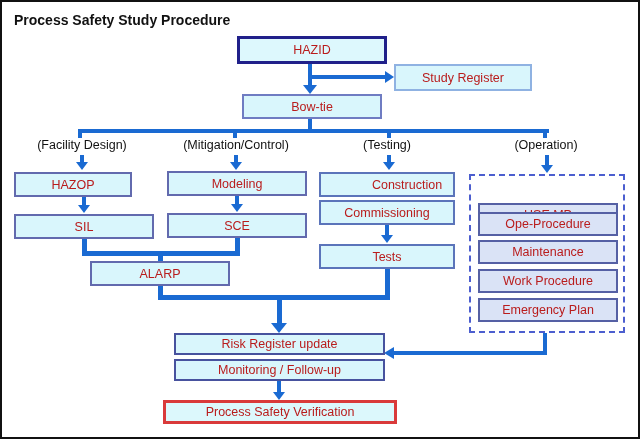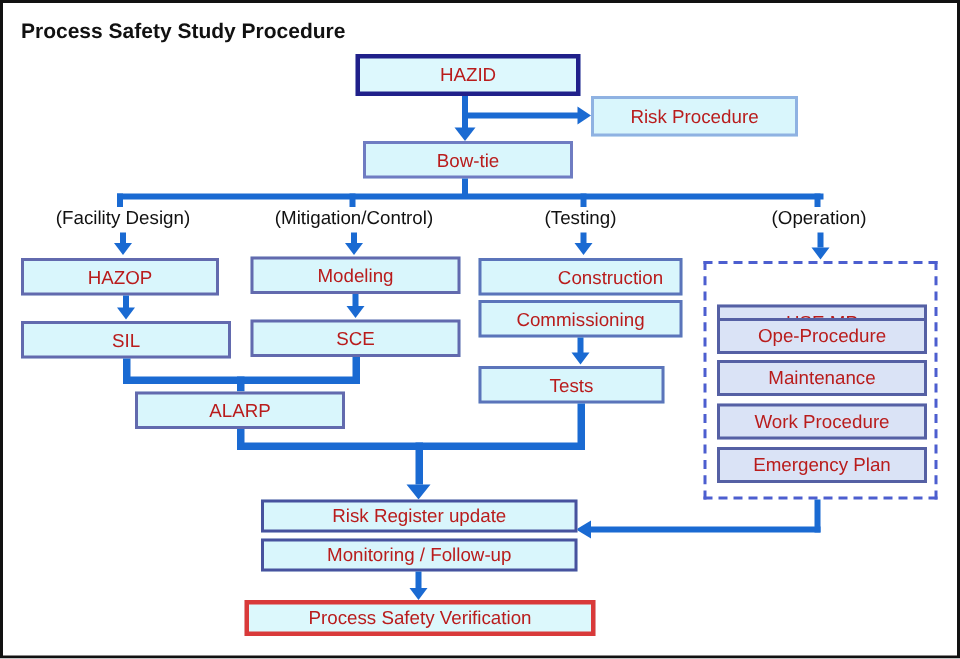--- a/index.html
+++ b/index.html
@@ -41,21 +41,21 @@
   .ah-left    { border-top:6px solid transparent; border-bottom:6px solid transparent; border-right:10px solid #1a6ad2; }
 </style>
 </head>
 <body>
 
 <div id="canvas">
 
   <div id="title">Process Safety Study Procedure</div>
 
   <div class="box box-hazid" style="left:235px;top:34px;width:150px;height:28px;">HAZID</div>
-  <div class="box box-rr" style="left:392px;top:62px;width:138px;height:27px;">Risk Procedure</div>
+  <div class="box box-rr" style="left:392px;top:62px;width:138px;height:27px;">Study Register</div>
   <div class="box box-bowtie" style="left:240px;top:92px;width:140px;height:25px;">Bow-tie</div>
 
   <div class="line" style="left:306px;top:62px;width:4px;height:22px;"></div>
   <div class="ah ah-down" style="left:301px;top:83px;"></div>
   <div class="line" style="left:306px;top:73px;width:78px;height:4px;"></div>
   <div class="ah ah-right" style="left:383px;top:69px;"></div>
 
   <div class="line" style="left:306px;top:117px;width:4px;height:11px;"></div>
   <div class="line" style="left:76px;top:127px;width:471px;height:4px;"></div>
   <div class="line" style="left:76px;top:127px;width:4px;height:9px;"></div>
@@ -70,41 +70,41 @@
 
   <div class="line" style="left:78px;top:153px;width:4px;height:8px;"></div>
   <div class="ah ah-down-sm" style="left:74px;top:160px;"></div>
   <div class="line" style="left:232px;top:153px;width:4px;height:8px;"></div>
   <div class="ah ah-down-sm" style="left:228px;top:160px;"></div>
   <div class="line" style="left:385px;top:153px;width:4px;height:8px;"></div>
   <div class="ah ah-down-sm" style="left:381px;top:160px;"></div>
   <div class="line" style="left:543px;top:153px;width:4px;height:10px;"></div>
   <div class="ah ah-down-sm" style="left:539px;top:163px;"></div>
 
-  <div class="box" style="left:12px;top:170px;width:132px;height:25px;">HAZOP</div>
+  <div class="box" style="left:12px;top:170px;width:118px;height:25px;">HAZOP</div>
   <div class="line" style="left:80px;top:195px;width:4px;height:9px;"></div>
   <div class="ah ah-down-sm" style="left:76px;top:203px;"></div>
   <div class="box" style="left:165px;top:169px;width:140px;height:25px;">Modeling</div>
 
   <div class="box" style="left:12px;top:212px;width:140px;height:25px;">SIL</div>
   <div class="line" style="left:233px;top:194px;width:4px;height:9px;"></div>
   <div class="ah ah-down-sm" style="left:229px;top:202px;"></div>
   <div class="box" style="left:165px;top:211px;width:140px;height:25px;">SCE</div>
 
   <div class="line" style="left:80px;top:237px;width:5px;height:17px;"></div>
   <div class="line" style="left:233px;top:236px;width:5px;height:18px;"></div>
   <div class="line" style="left:80px;top:249px;width:158px;height:5px;"></div>
   <div class="line" style="left:156px;top:249px;width:5px;height:10px;"></div>
   <div class="box" style="left:88px;top:259px;width:140px;height:25px;">ALARP</div>
 
   <div class="box box-test" style="left:317px;top:170px;width:136px;height:25px;padding-left:40px;">Construction</div>
   <div class="box box-test" style="left:317px;top:198px;width:136px;height:25px;">Commissioning</div>
   <div class="line" style="left:383px;top:223px;width:4px;height:11px;"></div>
   <div class="ah ah-down-sm" style="left:379px;top:233px;"></div>
-  <div class="box box-test" style="left:317px;top:242px;width:124px;height:25px;">Tests</div>
+  <div class="box box-test" style="left:317px;top:242px;width:136px;height:25px;">Tests</div>
 
   <div class="op-container" style="left:467px;top:172px;width:156px;height:159px;">
     <div class="box box-op" style="left:7px;top:7px;width:140px;height:24px;margin-top:20px;">HSE MP</div>
     <div class="box box-op" style="left:7px;top:64px;width:140px;height:24px;">Maintenance</div>
     <div class="box box-op" style="left:7px;top:36px;width:140px;height:24px;">Ope-Procedure</div>
     <div class="box box-op" style="left:7px;top:93px;width:140px;height:24px;">Work Procedure</div>
     <div class="box box-op" style="left:7px;top:122px;width:140px;height:24px;">Emergency Plan</div>
   </div>
 
   <div class="line" style="left:156px;top:284px;width:5px;height:14px;"></div>

